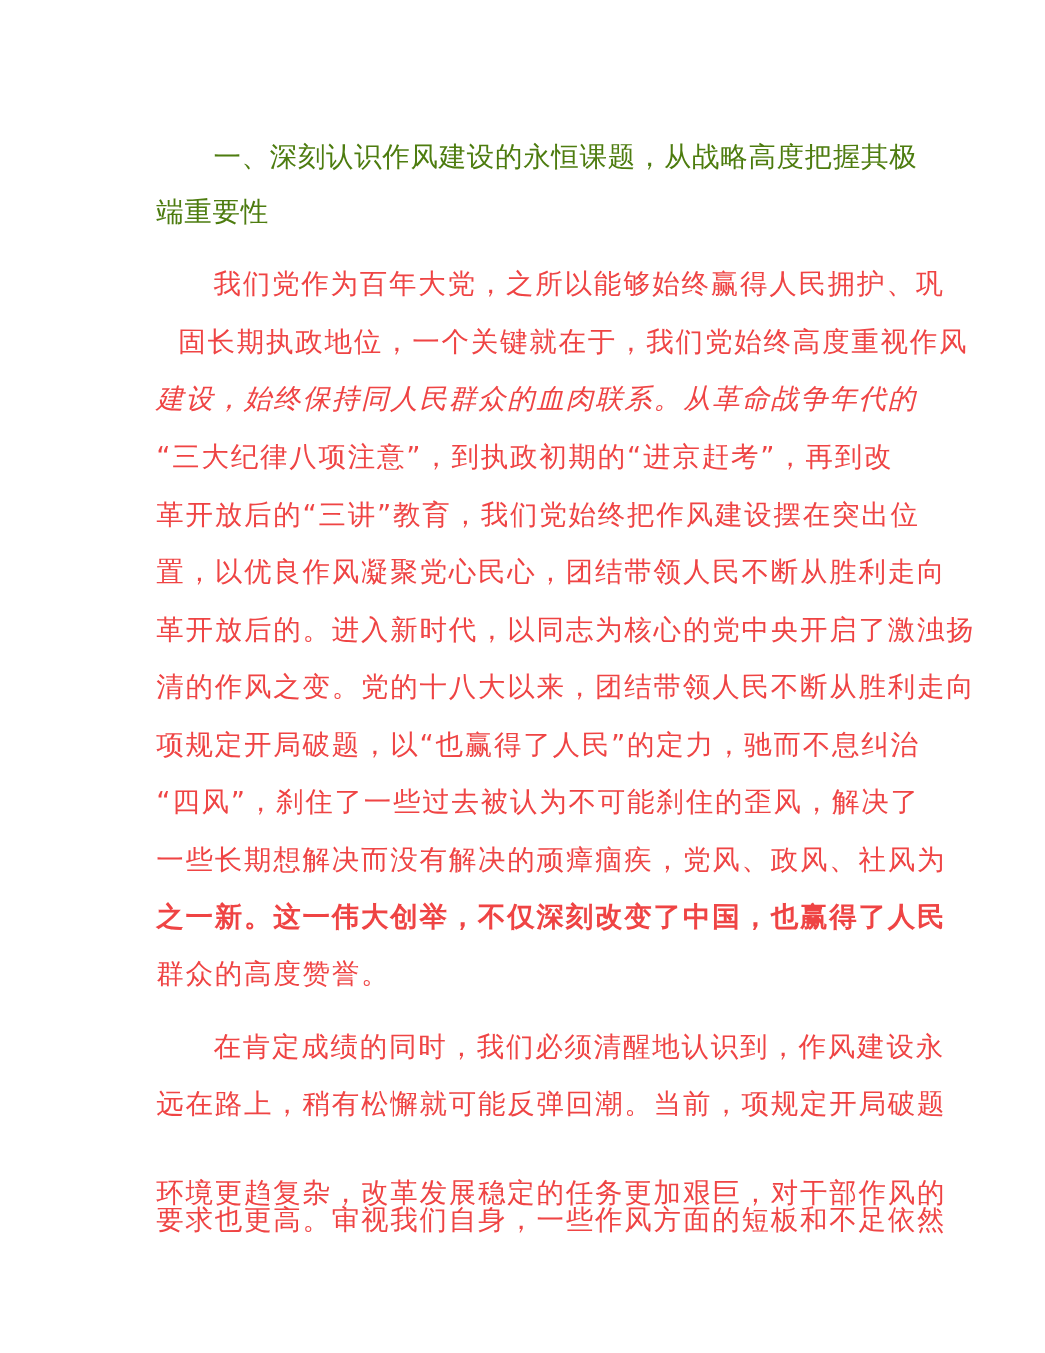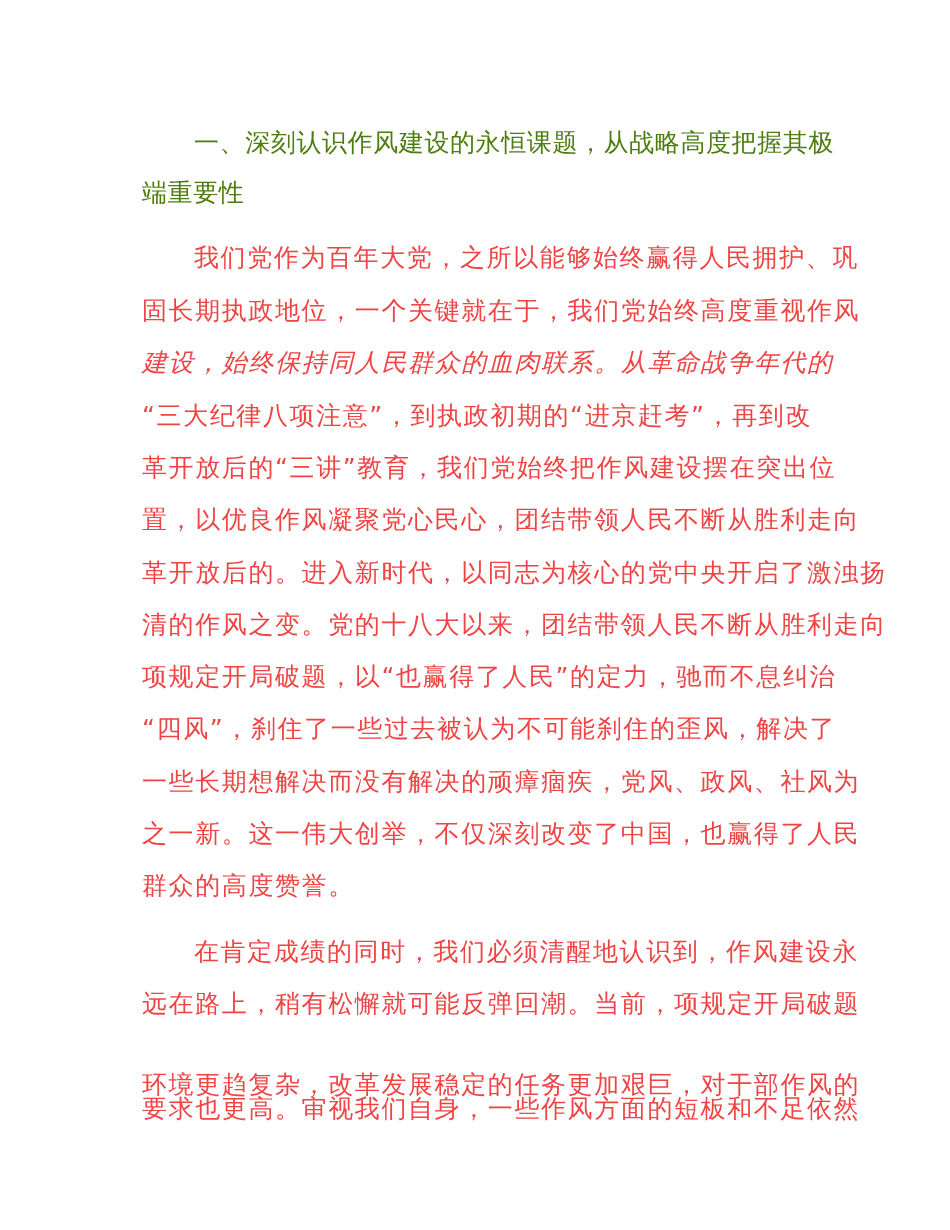--- a/index.html
+++ b/index.html
@@ -54,31 +54,31 @@
 
 <div class="page">
 
   <div>
     <div class="line heading indent" style="top:123px;">一、深刻认识作风建设的永恒课题，从战略高度把握其极</div>
     <div class="line heading last" style="top:173px;">端重要性</div>
   </div>
 
   <div>
     <div class="line indent" style="top:238px;">我们党作为百年大党，之所以能够始终赢得人民拥护、巩</div>
-    <div class="line" style="top:291px;">固长期执政地位，一个关键就在于，我们党始终高度重视作风</div>
+    <div class="line" style="top:291px;margin-left:20px;">固长期执政地位，一个关键就在于，我们党始终高度重视作风</div>
     <div class="line last" style="top:343px;font-style:italic;">建设，始终保持同人民群众的血肉联系。从革命战争年代的</div>
     <div class="line" style="top:396px;">“三大纪律八项注意”，到执政初期的“进京赶考”，再到改</div>
     <div class="line" style="top:448px;">革开放后的“三讲”教育，我们党始终把作风建设摆在突出位</div>
     <div class="line" style="top:500px;">置，以优良作风凝聚党心民心，团结带领人民不断从胜利走向</div>
     <div class="line" style="top:553px;">革开放后的。进入新时代，以同志为核心的党中央开启了激浊扬</div>
     <div class="line" style="top:605px;">清的作风之变。党的十八大以来，团结带领人民不断从胜利走向</div>
     <div class="line last" style="top:657px;">项规定开局破题，以“也赢得了人民”的定力，驰而不息纠治</div>
     <div class="line" style="top:709px;">“四风”，刹住了一些过去被认为不可能刹住的歪风，解决了</div>
     <div class="line" style="top:762px;">一些长期想解决而没有解决的顽瘴痼疾，党风、政风、社风为</div>
-    <div class="line" style="top:814px;">之一新。这一伟大创举，不仅深刻改变了中国，也赢得了人民</div>
+    <div class="line" style="top:814px;font-weight:bold;">之一新。这一伟大创举，不仅深刻改变了中国，也赢得了人民</div>
     <div class="line last" style="top:866px;">群众的高度赞誉。</div>
   </div>
 
   <div>
     <div class="line indent" style="top:932px;">在肯定成绩的同时，我们必须清醒地认识到，作风建设永</div>
     <div class="line" style="top:984px;">远在路上，稍有松懈就可能反弹回潮。当前，项规定开局破题</div>
     <div class="line" style="top:1036px;margin-top:29px;">环境更趋复杂，改革发展稳定的任务更加艰巨，对干部作风的</div>
     <div class="line" style="top:1089px;">要求也更高。审视我们自身，一些作风方面的短板和不足依然</div>
   </div>
 

